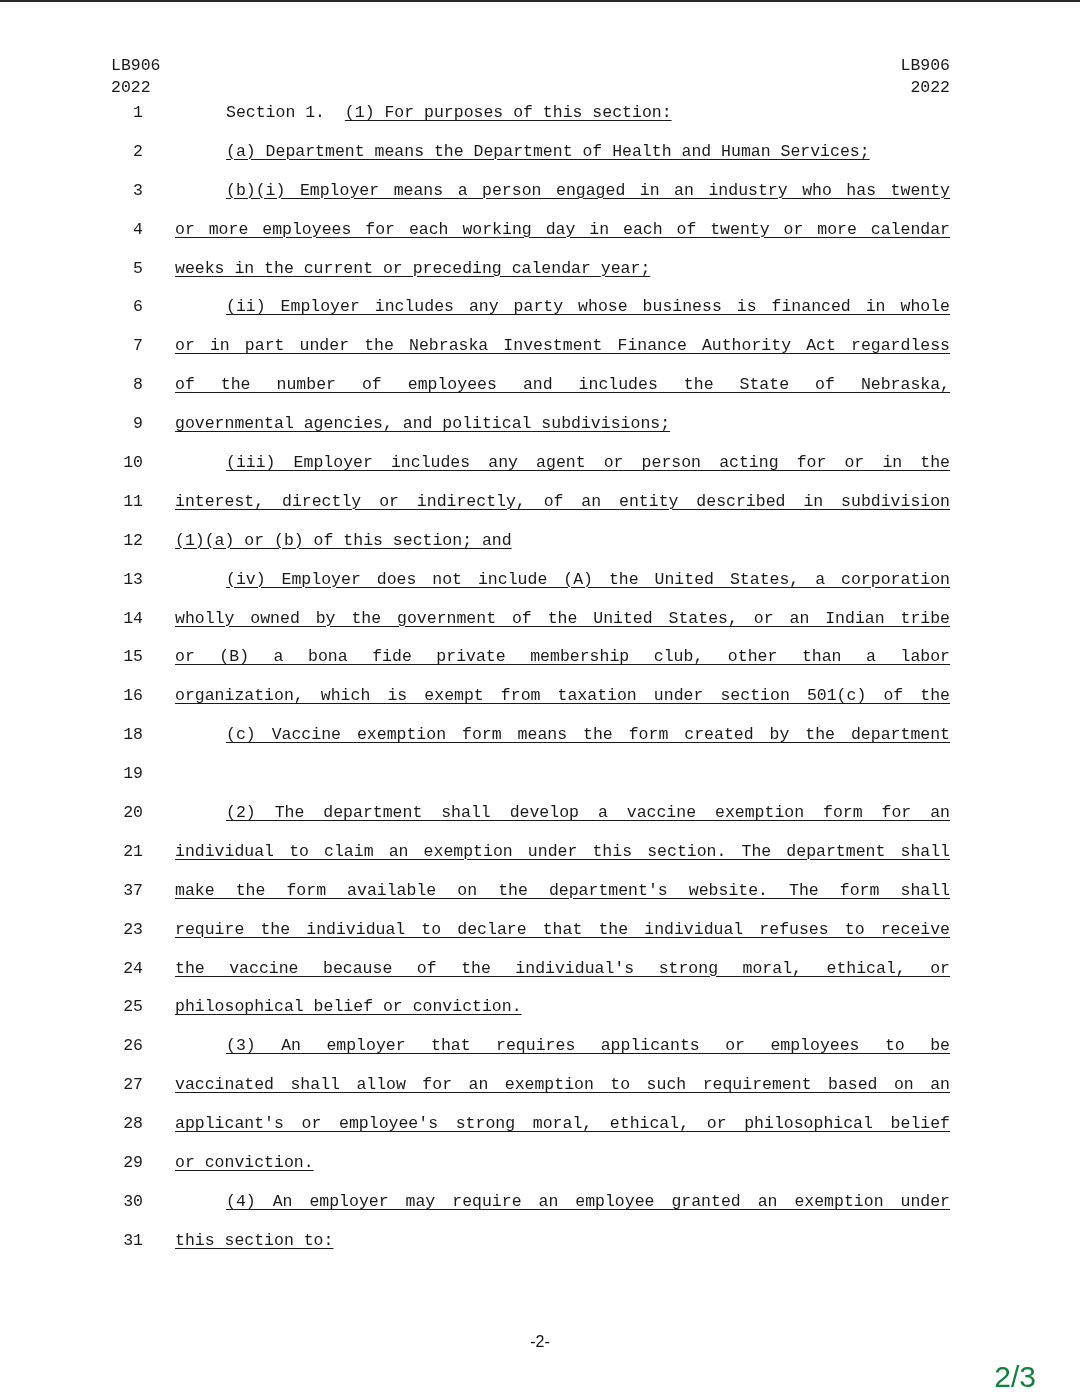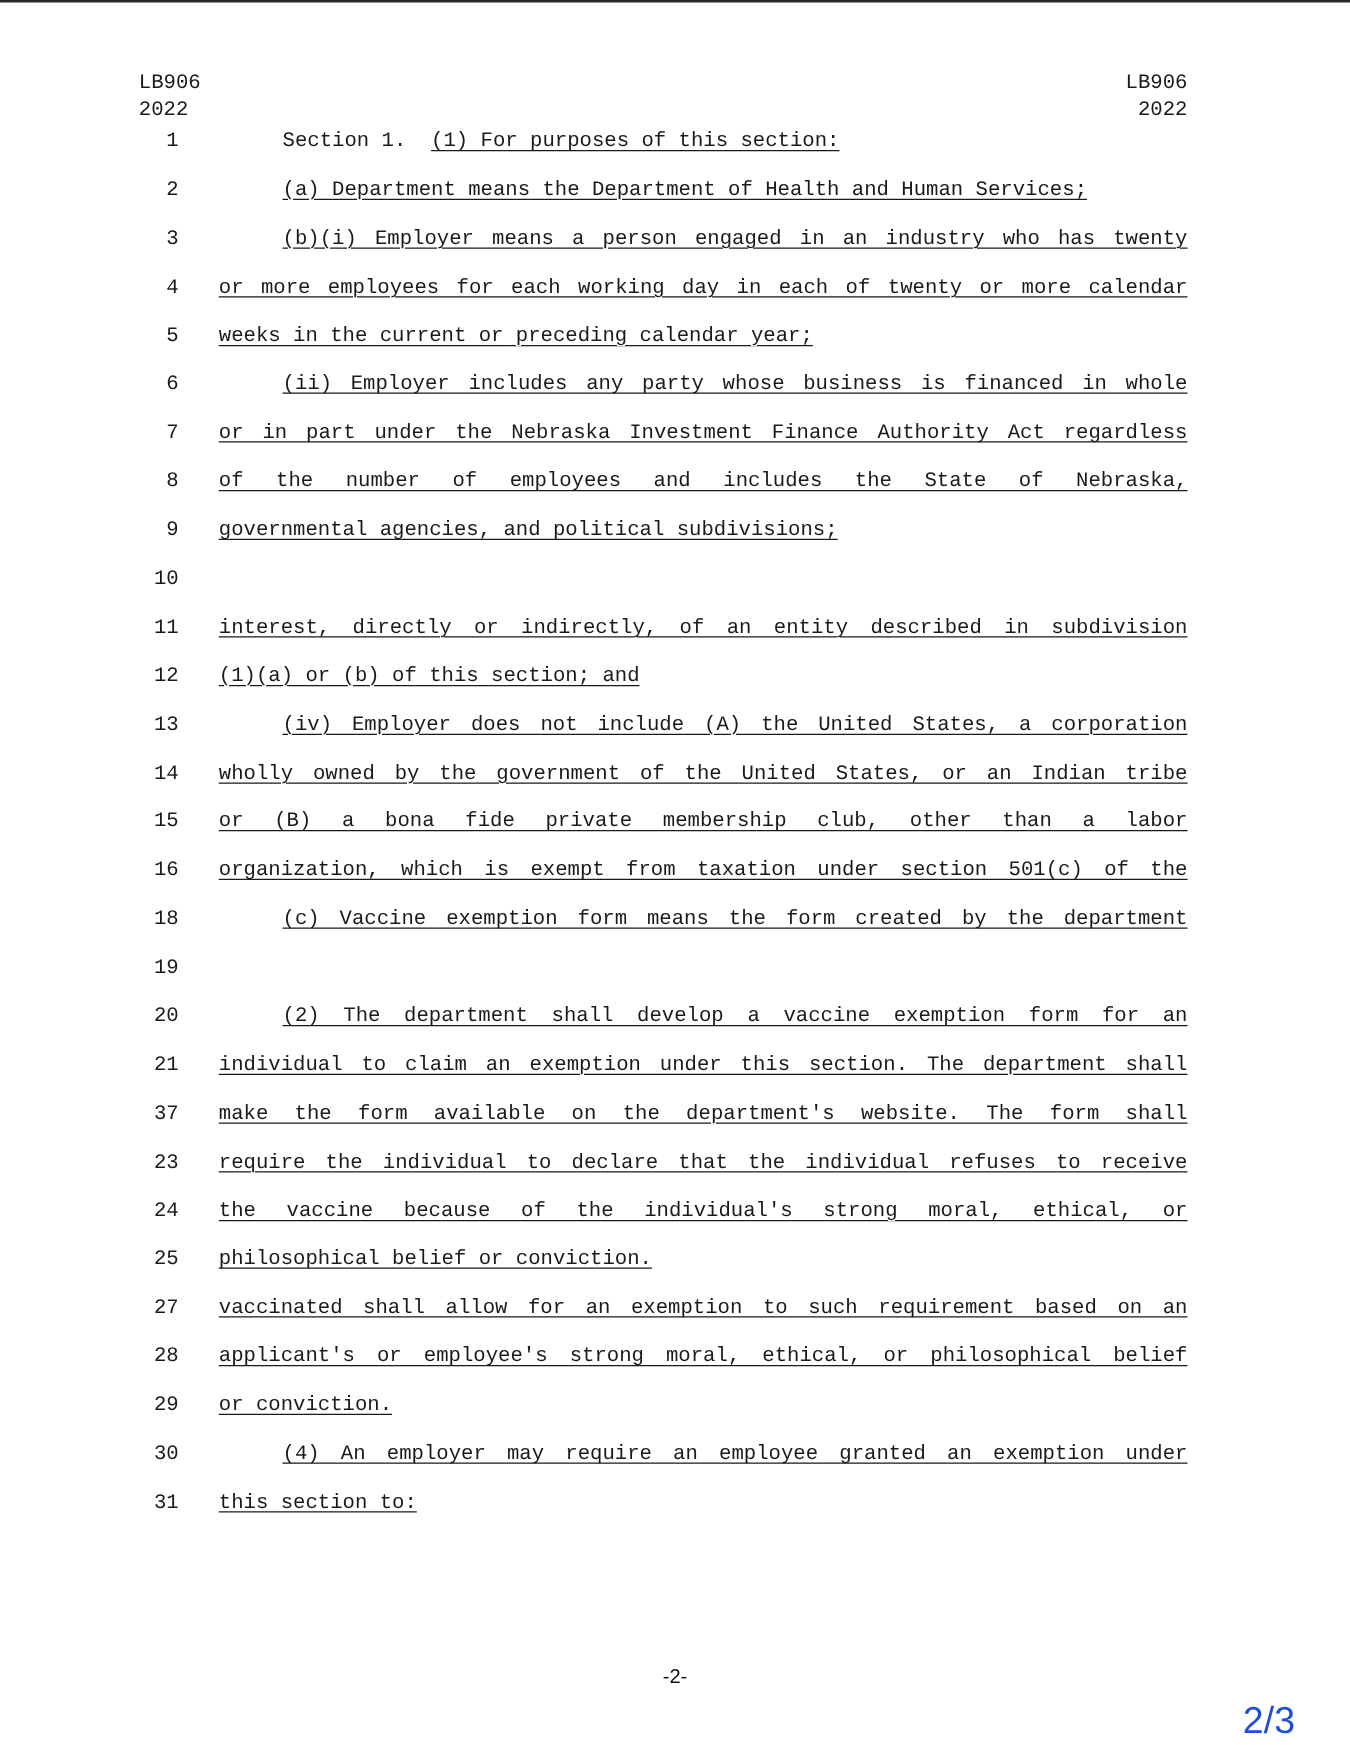--- a/index.html
+++ b/index.html
@@ -23,21 +23,21 @@
     font-size: 16.5px; line-height: 22px; white-space: nowrap;
     text-align: justify; text-align-last: justify;
   }
   .txt.last { text-align-last: left; }
   .txt.indent { left: 226px; width: 724px; }
   .u { text-decoration: underline; text-underline-offset: 3px; text-decoration-thickness: 1px; }
   .plain { text-decoration: none; }
   .footer-page { position: absolute; top: 1333px; left: 0; width: 1080px; text-align: center;
     font-family: "Liberation Sans", sans-serif; font-size: 16px; color: #111; }
   .page-indicator { position: absolute; right: 44px; top: 1360px;
-    font-family: "Liberation Sans", sans-serif; font-size: 30px; color: #1d4ed8; font-weight: 300; }
+    font-family: "Liberation Sans", sans-serif; font-size: 30px; color: #15803d; font-weight: 300; }
 </style>
 </head>
 <body>
 
 <div class="top-border"></div>
 
 <div class="hdr hdr-left">
   <div>LB906</div>
   <div>2022</div>
 </div>
@@ -78,20 +78,21 @@
     <div class="line">
       <span class="ln">8</span>
       <span class="txt"><span class="u">of the number of employees and includes the State of Nebraska,</span></span>
     </div>
     <div class="line">
       <span class="ln">9</span>
       <span class="txt last"><span class="u">governmental agencies, and political subdivisions;</span></span>
     </div>
     <div class="line">
       <span class="ln">10</span>
+      <span class="txt indent"><span class="u">(iii) Employer includes any agent or person acting for or in the</span></span>
     </div>
     <div class="line">
       <span class="ln">11</span>
       <span class="txt"><span class="u">interest, directly or indirectly, of an entity described in subdivision</span></span>
     </div>
     <div class="line">
       <span class="ln">12</span>
       <span class="txt last"><span class="u">(1)(a) or (b) of this section; and</span></span>
     </div>
     <div class="line">
@@ -135,20 +136,24 @@
     </div>
     <div class="line">
       <span class="ln">24</span>
       <span class="txt"><span class="u">the vaccine because of the individual's strong moral, ethical, or</span></span>
     </div>
     <div class="line">
       <span class="ln">25</span>
       <span class="txt last"><span class="u">philosophical belief or conviction.</span></span>
     </div>
     <div class="line">
+      <span class="ln">26</span>
+      <span class="txt indent"><span class="u">(3) An employer that requires applicants or employees to be</span></span>
+    </div>
+    <div class="line">
       <span class="ln">27</span>
       <span class="txt"><span class="u">vaccinated shall allow for an exemption to such requirement based on an</span></span>
     </div>
     <div class="line">
       <span class="ln">28</span>
       <span class="txt"><span class="u">applicant's or employee's strong moral, ethical, or philosophical belief</span></span>
     </div>
     <div class="line">
       <span class="ln">29</span>
       <span class="txt last"><span class="u">or conviction.</span></span>

